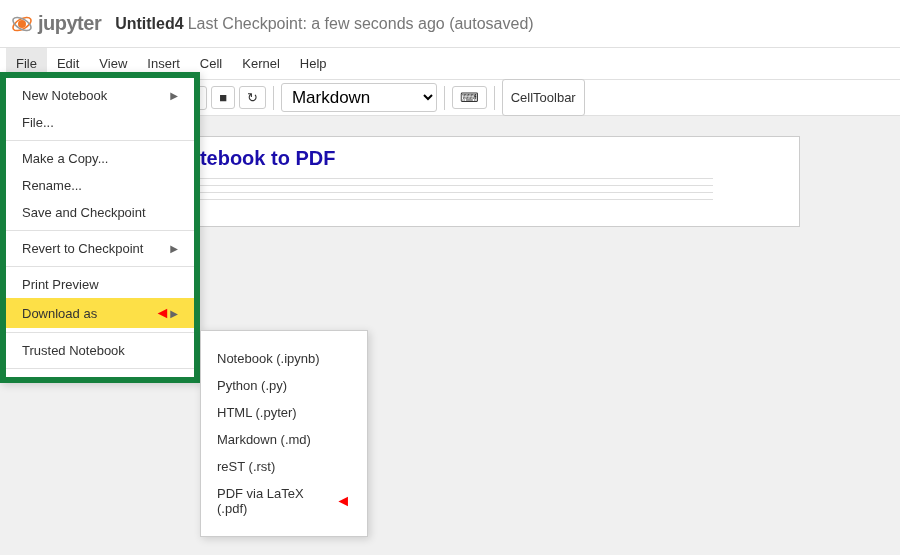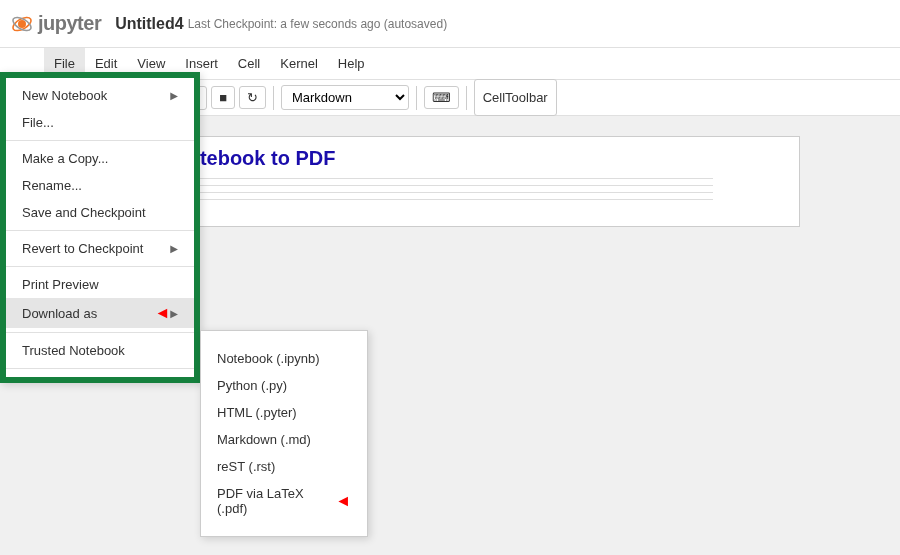--- a/index.html
+++ b/index.html
@@ -38,21 +38,21 @@
       color: #777;
       letter-spacing: -0.5px;
     }
     #notebook-title {
       font-size: 16px;
       font-weight: bold;
       color: #333;
       margin-right: 4px;
     }
     #checkpoint-info {
-      font-size: 12px;
+      font-size: 16px;
       color: #777;
     }
 
     
     #menubar {
       background: #fff;
       border-bottom: 1px solid #e0e0e0;
       padding: 0 6px;
       display: flex;
       align-items: stretch;
@@ -62,21 +62,20 @@
       padding: 6px 10px;
       cursor: pointer;
       color: #333;
       font-size: 13px;
       display: flex;
       align-items: center;
       position: relative;
     }
     .menu-item:hover, .menu-item.active {
       background: #e8e8e8;
-      margin-left: 38px;
     }
     .menu-item.active {
       background: #e8e8e8;
     }
 
     
     #toolbar {
       background: #fff;
       border-bottom: 1px solid #e0e0e0;
       padding: 4px 8px;
@@ -100,21 +99,21 @@
     .toolbar-sep {
       width: 1px;
       height: 24px;
       background: #ccc;
       margin: 0 3px;
     }
     .toolbar-select {
       border: 1px solid #ccc;
       background: #fff;
       padding: 3px 6px;
-      font-size: 13px;
+      font-size: 17px;
       border-radius: 3px;
       cursor: pointer;
     }
     .celltoolbar-btn {
       border: 1px solid #ccc;
       background: #fff;
       padding: 10px 8px;
       cursor: pointer;
       border-radius: 3px;
       font-size: 13px;
@@ -291,21 +290,21 @@
   </div>
   <div class="dropdown-sep"></div>
   <div class="dropdown-item">
     <span>Revert to Checkpoint</span>
     <span class="arrow-right">▶</span>
   </div>
   <div class="dropdown-sep"></div>
   <div class="dropdown-item">
     <span>Print Preview</span>
   </div>
-  <div class="dropdown-item active" style="background:#e5e5e5;">
+  <div class="dropdown-item active" style="background:#fde047;">
     <span>Download as</span>
     <span style="display:flex;align-items:center;">
       <span class="red-arrow">◄</span>
       <span class="arrow-right">▶</span>
     </span>
   </div>
   <div class="dropdown-sep"></div>
   <div class="dropdown-item">
     <span>Trusted Notebook</span>
   </div>

